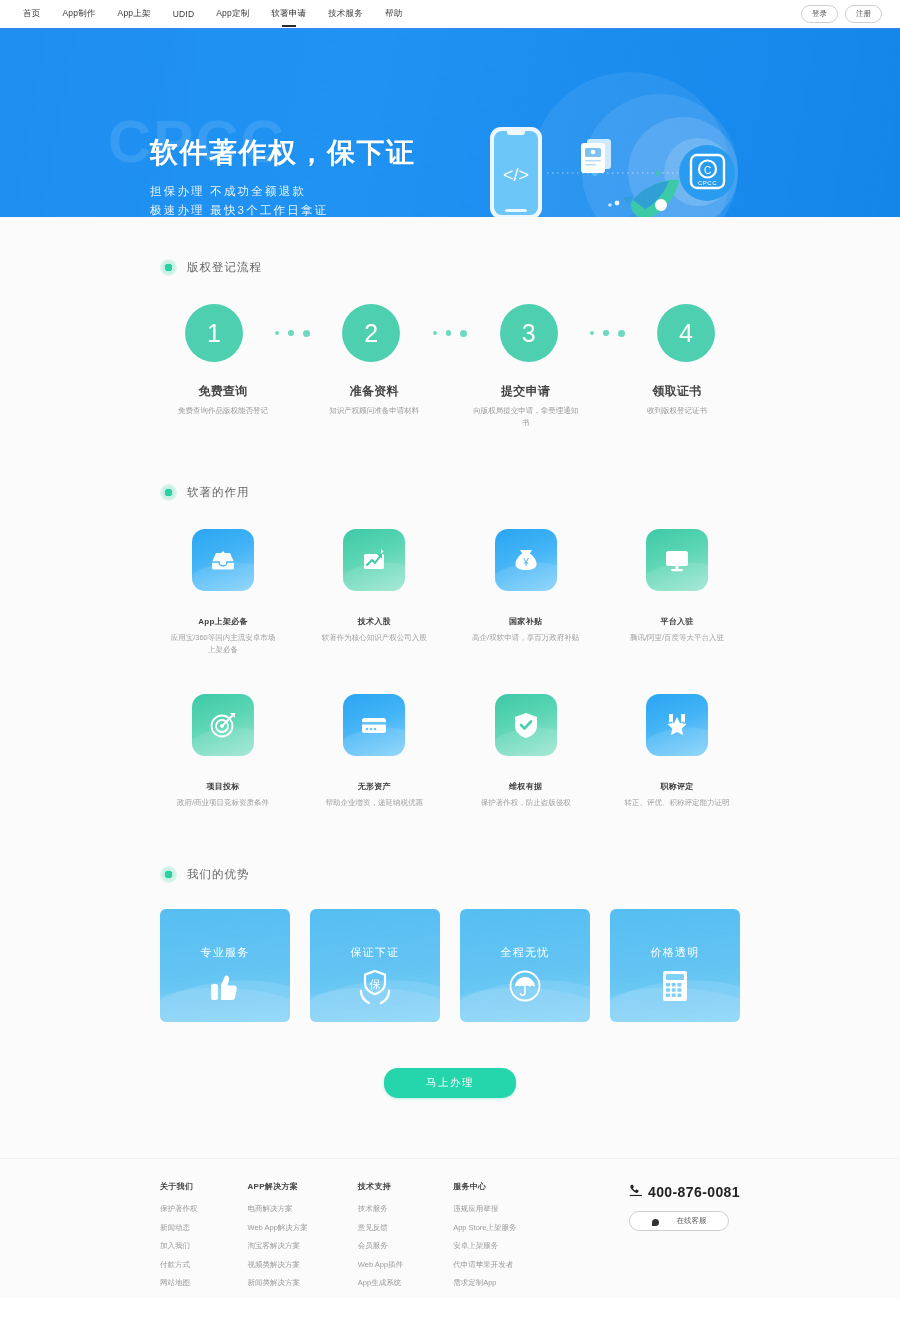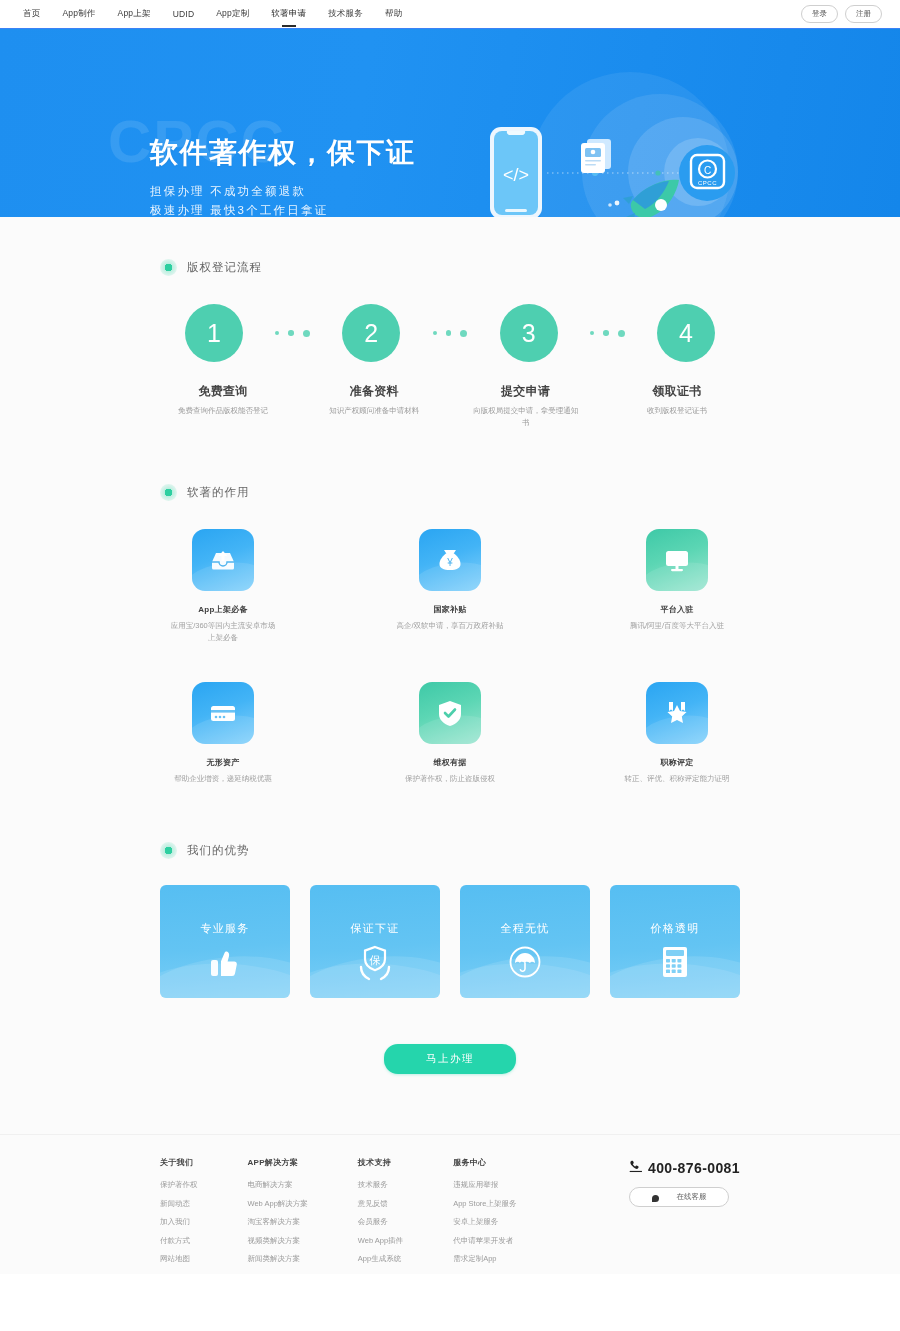--- a/index.html
+++ b/index.html
@@ -99,21 +99,21 @@
     position:relative; overflow:hidden; display:flex; align-items:center;
     justify-content:center;
   }
   .feat-ic.blue { background:linear-gradient(160deg,#2aa5f2 0%,#43b4f6 45%,#87d2fb 100%); }
   .feat-ic.green{ background:linear-gradient(160deg,#3ec9a7 0%,#5cd6b4 45%,#9fe6d2 100%); }
   .feat-ic::after {
     content:""; position:absolute; left:-20%; bottom:-35%; width:150%; height:80%;
     background:rgba(255,255,255,.10); border-radius:50% 50% 0 0; transform:rotate(-8deg);
   }
   .feat-ic svg { position:relative; z-index:2; }
-  .feat-t { font-size:8px; font-weight:bold; color:#3f3f3f; margin-top:13px; letter-spacing:.3px; }
+  .feat-t { font-size:8px; font-weight:bold; color:#3f3f3f; margin-top:25px; letter-spacing:.3px; }
   .feat-d { font-size:7.5px; color:#a0a0a0; line-height:1.55; margin-top:5px; }
 
   
   .adv-sec { padding-top:58px; }
   .adv-grid { display:flex; justify-content:space-between; margin-top:26px; }
   .adv {
     width:130px; height:113px; border-radius:6px; position:relative;
     overflow:hidden; background:linear-gradient(175deg,#56bef2 0%,#63c4f3 55%,#7fd0f6 100%);
     display:flex; flex-direction:column; align-items:center; cursor:pointer;
   }
@@ -318,20 +318,32 @@
             <svg width="30" height="30" viewBox="0 0 30 30">
               <path d="M4 17 l4 -9 h14 l4 9 v6 a1.5 1.5 0 0 1 -1.5 1.5 h-19 A1.5 1.5 0 0 1 4 23 z" fill="#ffffff" opacity=".95"></path>
               <path d="M4 17 h7 a4 4 0 0 0 8 0 h7" fill="none" stroke="#4fb4ef" stroke-width="1.4"></path>
               <path d="M15 6 l4.5 5 h-3 v5 h-3 v-5 h-3 z" fill="#ffffff"></path>
             </svg>
           </div>
           <div class="feat-t">App上架必备</div>
           <div class="feat-d">应用宝/360等国内主流安卓市场上架必备</div>
         </div>
 
+        <div class="feat">
+          <div class="feat-ic green">
+            <svg width="30" height="30" viewBox="0 0 30 30">
+              <rect x="5" y="9" width="20" height="15" rx="1.5" fill="#ffffff"></rect>
+              <polyline points="8,20 13,15 16,18 22,10" fill="none" stroke="#3ec9a7" stroke-width="2" stroke-linejoin="round" stroke-linecap="round"></polyline>
+              <path d="M18 9 h5 v5 z" fill="#3ec9a7"></path>
+              <path d="M22 4 l2.5 2.5 l-2.5 2.5 z" fill="#ffffff"></path>
+            </svg>
+          </div>
+          <div class="feat-t">技术入股</div>
+          <div class="feat-d">软著作为核心知识产权公司入股</div>
+        </div>
 
         <div class="feat">
           <div class="feat-ic blue">
             <svg width="30" height="30" viewBox="0 0 30 30">
               <path d="M11 8 l-2 -3 h12 l-2 3 z" fill="#ffffff"></path>
               <path d="M11.5 8 h7 c4 3 7 7 7 11 c0 4 -4 6 -10.5 6 S4.5 23 4.5 19 c0 -4 3 -8 7 -11 z" fill="#ffffff"></path>
               <text x="15" y="21" font-size="10" fill="#4fb4ef" text-anchor="middle" font-family="'Liberation Sans',sans-serif">¥</text>
             </svg>
           </div>
           <div class="feat-t">国家补贴</div>
@@ -346,20 +358,33 @@
               <rect x="9" y="24" width="12" height="2.2" rx="1.1" fill="#ffffff"></rect>
             </svg>
           </div>
           <div class="feat-t">平台入驻</div>
           <div class="feat-d">腾讯/阿里/百度等大平台入驻</div>
         </div>
       </div>
 
       <div class="feat-grid second">
 
+        <div class="feat">
+          <div class="feat-ic green">
+            <svg width="30" height="30" viewBox="0 0 30 30">
+              <circle cx="14" cy="16" r="10.5" fill="none" stroke="#ffffff" stroke-width="1.8"></circle>
+              <circle cx="14" cy="16" r="6" fill="none" stroke="#ffffff" stroke-width="1.8"></circle>
+              <circle cx="14" cy="16" r="2" fill="#ffffff"></circle>
+              <path d="M14 16 L25 5" stroke="#ffffff" stroke-width="2" stroke-linecap="round"></path>
+              <path d="M22 3 l5 0 l0 5 z" fill="#ffffff"></path>
+            </svg>
+          </div>
+          <div class="feat-t">项目投标</div>
+          <div class="feat-d">政府/商业项目竞标资质条件</div>
+        </div>
 
         <div class="feat">
           <div class="feat-ic blue">
             <svg width="30" height="30" viewBox="0 0 30 30">
               <rect x="3" y="8" width="24" height="15" rx="2.5" fill="#ffffff"></rect>
               <rect x="3" y="12" width="24" height="2.6" fill="#69c2f5"></rect>
               <circle cx="8" cy="19" r="1.3" fill="#69c2f5"></circle>
               <circle cx="12" cy="19" r="1.3" fill="#69c2f5"></circle>
               <circle cx="16" cy="19" r="1.3" fill="#69c2f5"></circle>
             </svg>

